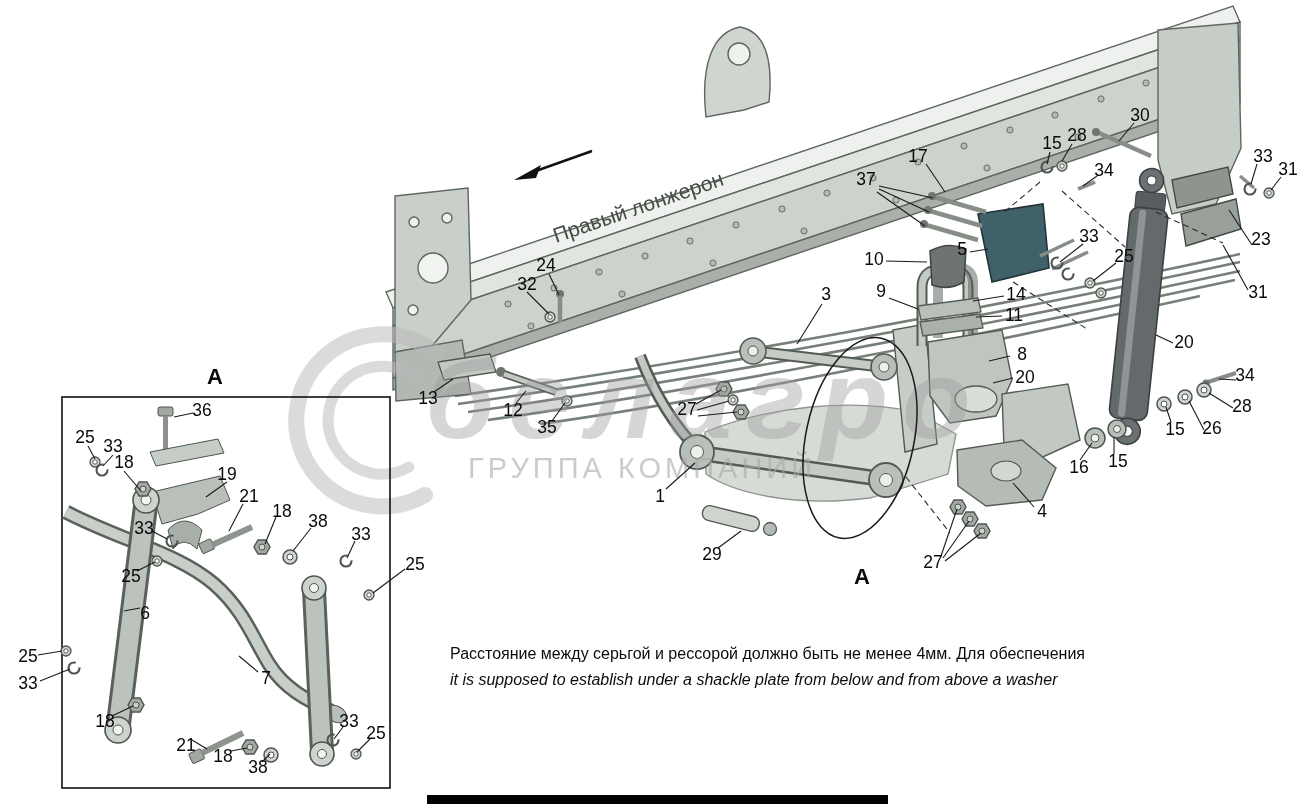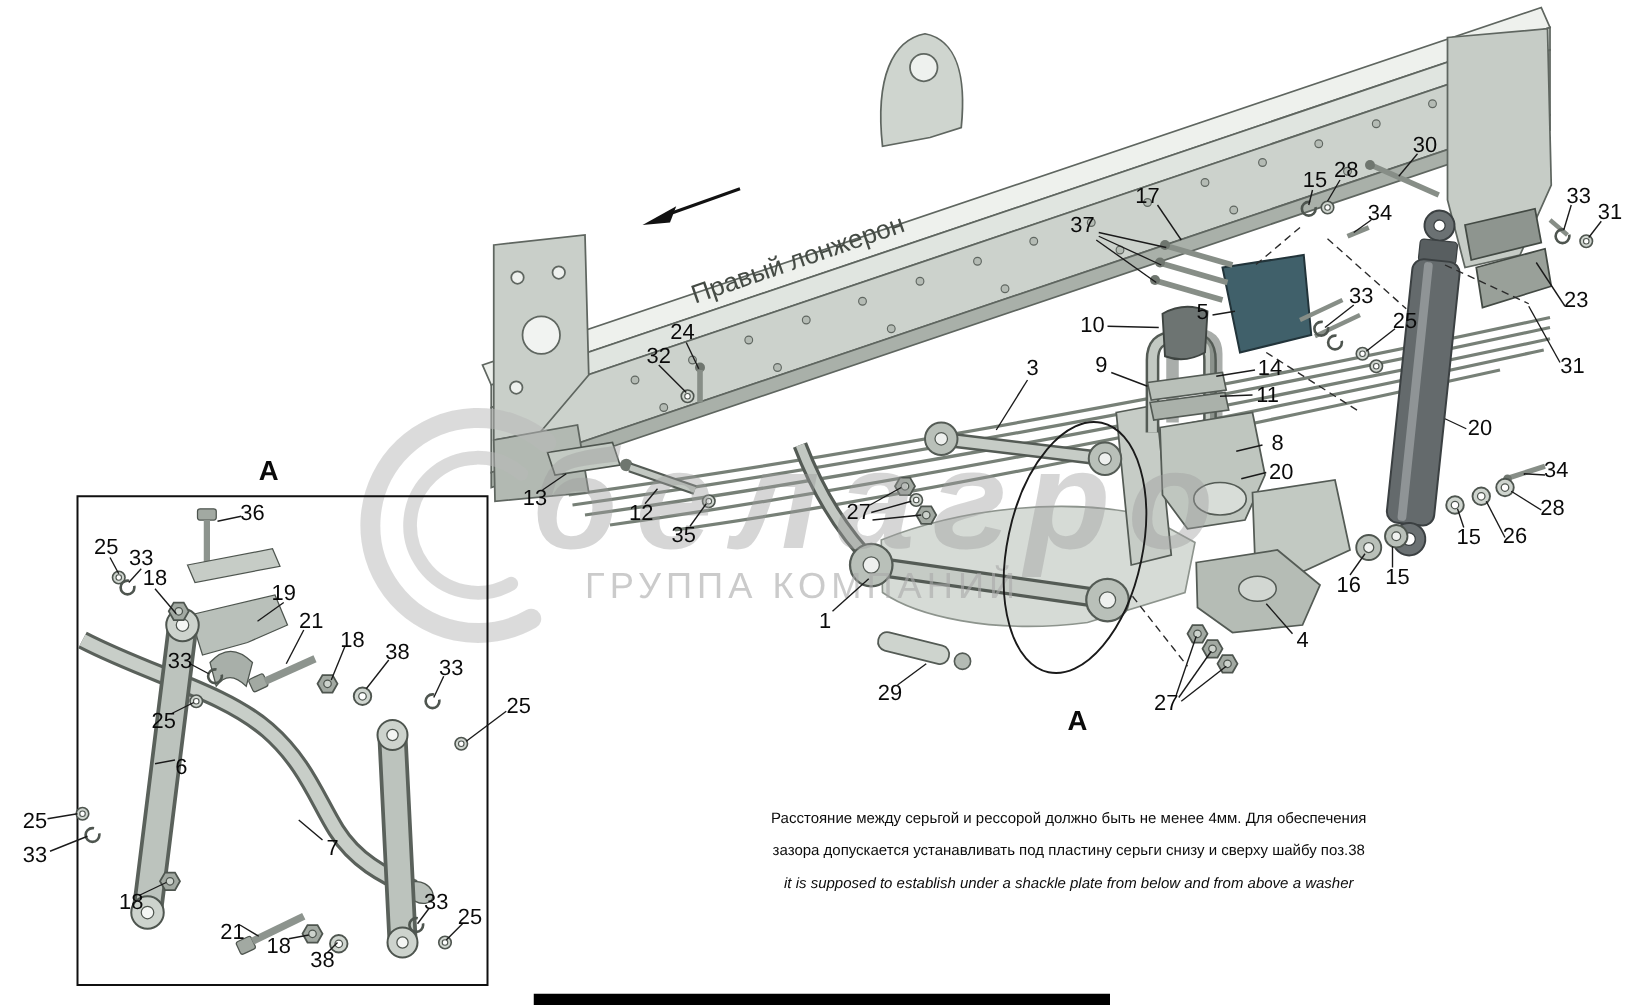--- a/index.html
+++ b/index.html
@@ -3,22 +3,22 @@
 <meta charset="utf-8">
 <style>
   html,body{margin:0;padding:0;background:#ffffff;}
   #stage{position:relative;width:1313px;height:804px;background:#ffffff;overflow:hidden;
          font-family:"Liberation Sans",sans-serif;}
   #stage svg{position:absolute;left:0;top:0;}
   #callout-layer{position:absolute;left:0;top:0;width:100%;height:100%;pointer-events:none;}
   .callout{position:absolute;transform:translate(-50%,-50%);font-size:17.5px;color:#0a0a0a;
            line-height:1;white-space:nowrap;}
   .callout.section{font-size:22px;font-weight:700;}
-  .note{position:absolute;left:450px;top:641px;width:810px;text-align:center;color:#0c0c0c;
-        font-size:12px;line-height:26px;}
+  .note{position:absolute;left:450px;top:641px;width:810px;text-align:left;color:#0c0c0c;
+        font-size:16px;line-height:26px;}
   .note .en{font-style:italic;}
   .bottom-bar{position:absolute;left:427px;top:795px;width:461px;height:9px;background:#000;}
 </style>
 </head>
 <body>
 
 <div id="stage">
 
 <svg width="1313" height="804" viewBox="0 0 1313 804">
   <defs>
@@ -382,19 +382,18 @@
       <div class="callout" style="left: 105px; top: 722px;">18</div>
       <div class="callout" style="left: 186px; top: 746px;">21</div>
       <div class="callout" style="left: 223px; top: 757px;">18</div>
       <div class="callout" style="left: 258px; top: 768px;">38</div>
       <div class="callout" style="left: 349px; top: 722px;">33</div>
       <div class="callout" style="left: 376px; top: 734px;">25</div>
     </div>
 
 <div class="note">
   <div class="ru">Расстояние между серьгой и рессорой должно быть не менее 4мм. Для обеспечения</div>
-  <div class="ru">зазора допускается устанавливать под пластину серьги снизу и сверху шайбу поз.38</div>
   <div class="en">it is supposed to establish under a shackle plate from below and from above a washer</div>
 </div>
 
 <div class="bottom-bar"></div>
 
 </div>
 
 </body></html>

